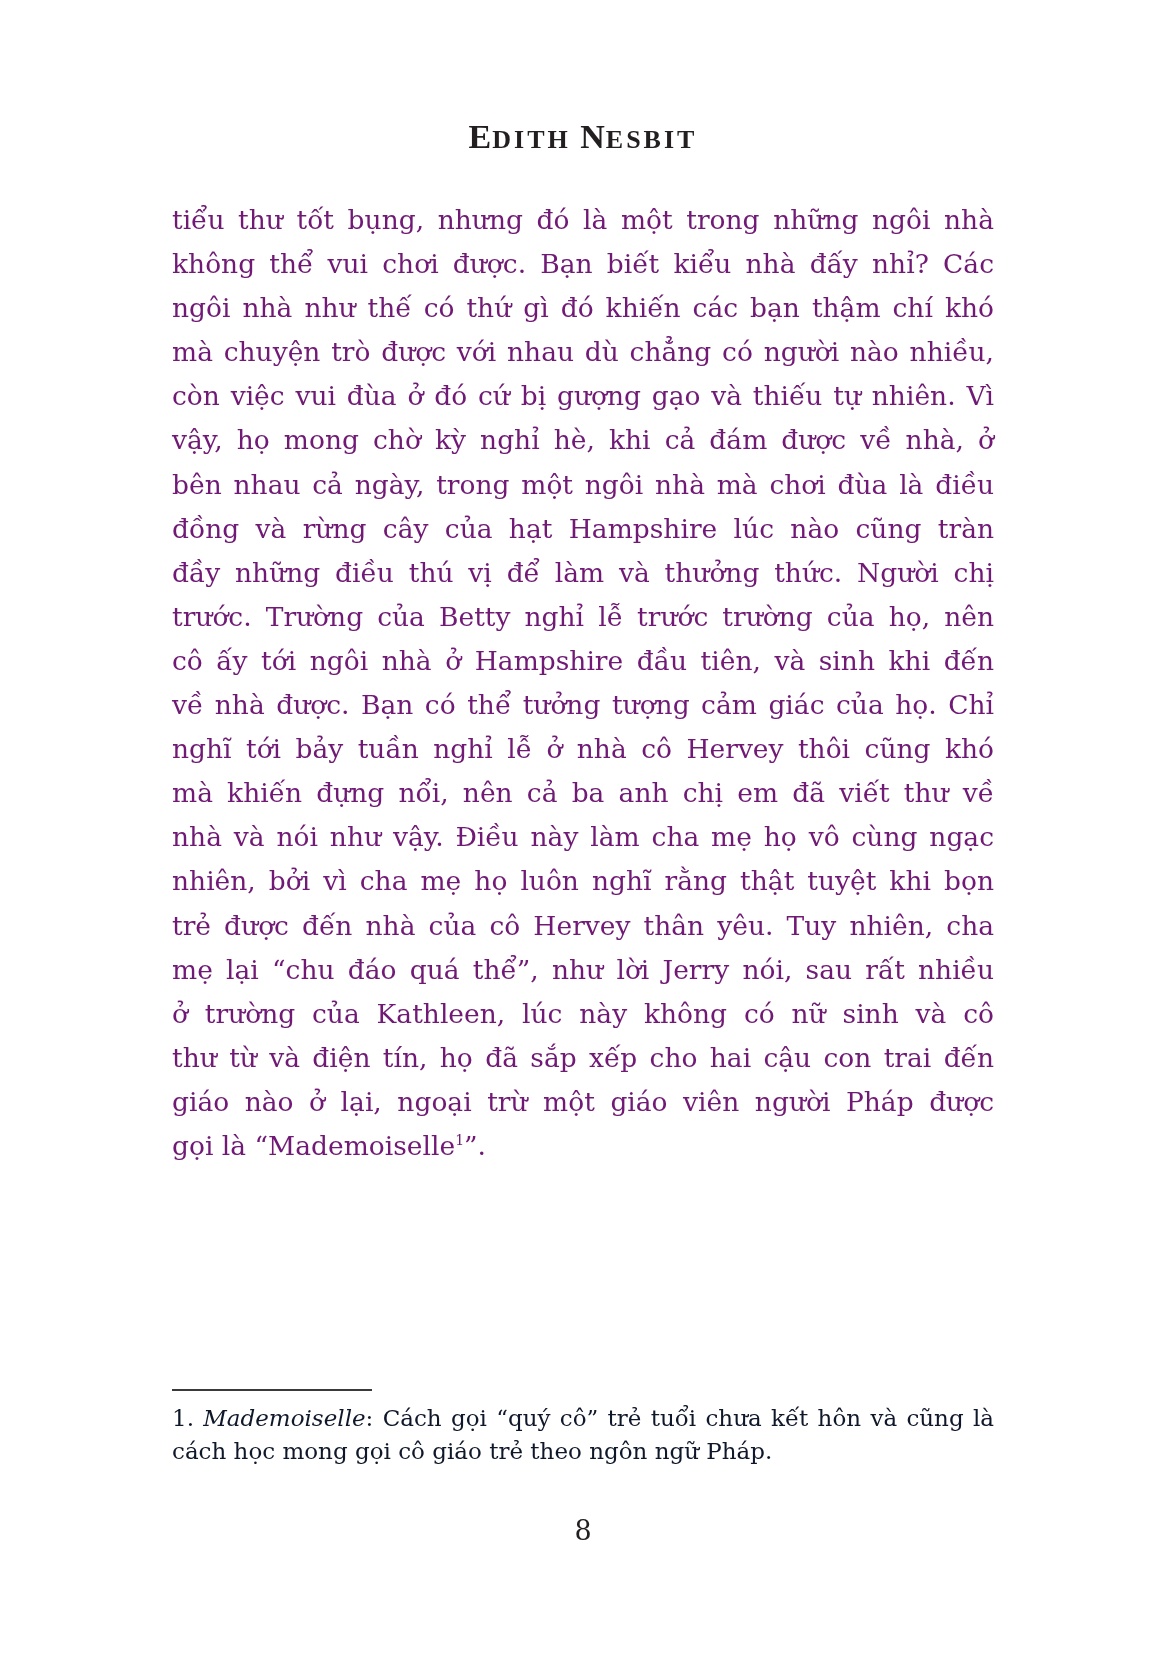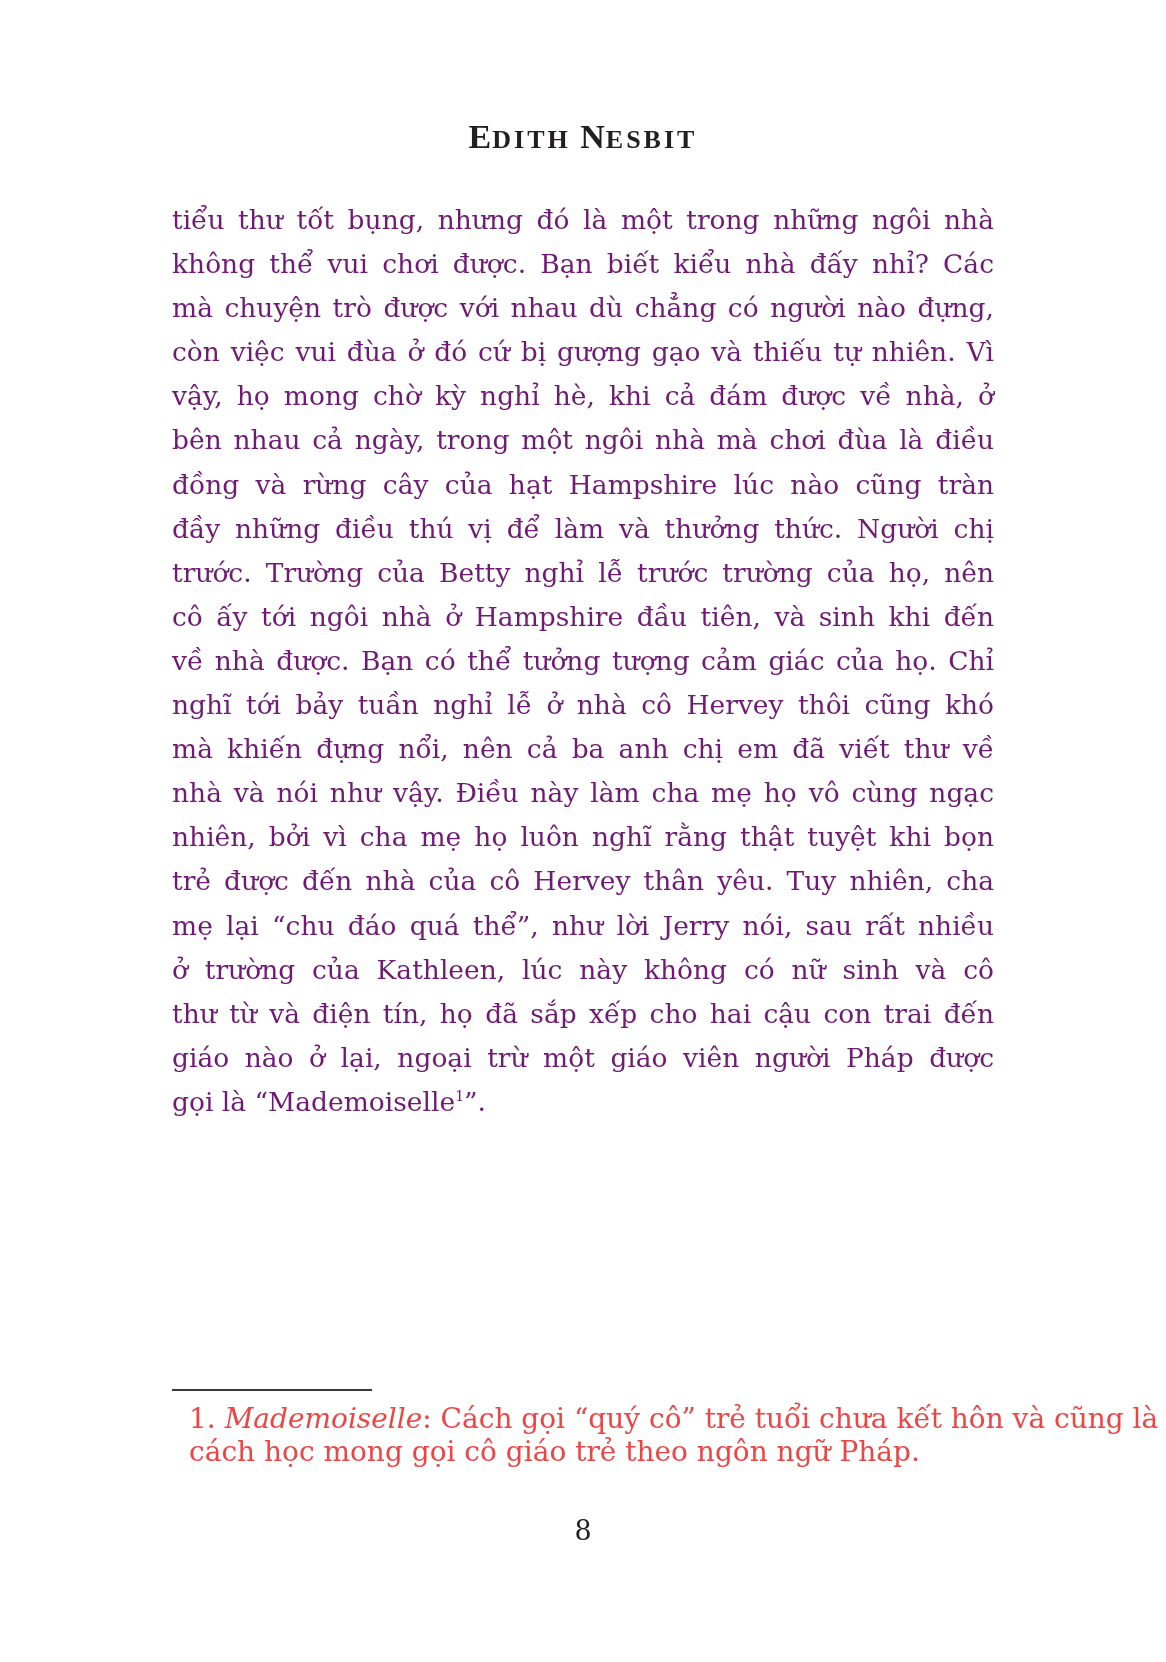--- a/index.html
+++ b/index.html
@@ -60,26 +60,26 @@
       position: absolute;
       top: 1389px;
       left: 172px;
       width: 200px;
       height: 0;
       border-top: 2px solid #3a3a3a;
     }
     .footnote {
       position: absolute;
       top: 1402px;
-      left: 189px;
+      left: 172px;
       width: 822px;
       font-family: "DejaVu Serif", serif;
-      font-size: 28px;
+      font-size: 23px;
       line-height: 33px;
-      color: #ef4444;
+      color: #0f172a;
     }
     .footnote .fline {
       display: block;
       white-space: nowrap;
       text-align: justify;
       text-align-last: justify;
     }
     .footnote .fline.last {
       text-align-last: left;
     }
@@ -100,21 +100,22 @@
 </head>
 <body>
 
 <div class="running-header">
   <span class="cap">E</span><span>DITH</span>&nbsp;<span class="cap">N</span><span>ESBIT</span>
 </div>
 
 <div class="body-text">
   <span class="line">tiểu thư tốt bụng, nhưng đó là một trong những ngôi nhà</span>
   <span class="line">không thể vui chơi được. Bạn biết kiểu nhà đấy nhỉ? Các</span>
-  <span class="line">mà chuyện trò được với nhau dù chẳng có người nào đựng,</span>
+  <span class="line">ngôi nhà như thế có thứ gì đó khiến các bạn thậm chí khó</span>
+  <span class="line">mà chuyện trò được với nhau dù chẳng có người nào nhiều,</span>
   <span class="line">còn việc vui đùa ở đó cứ bị gượng gạo và thiếu tự nhiên. Vì</span>
   <span class="line">vậy, họ mong chờ kỳ nghỉ hè, khi cả đám được về nhà, ở</span>
   <span class="line">bên nhau cả ngày, trong một ngôi nhà mà chơi đùa là điều</span>
   <span class="line">đồng và rừng cây của hạt Hampshire lúc nào cũng tràn</span>
   <span class="line">đầy những điều thú vị để làm và thưởng thức. Người chị</span>
   <span class="line">trước. Trường của Betty nghỉ lễ trước trường của họ, nên</span>
   <span class="line">cô ấy tới ngôi nhà ở Hampshire đầu tiên, và sinh khi đến</span>
   <span class="line">về nhà được. Bạn có thể tưởng tượng cảm giác của họ. Chỉ</span>
   <span class="line">nghĩ tới bảy tuần nghỉ lễ ở nhà cô Hervey thôi cũng khó</span>
   <span class="line">mà khiến đựng nổi, nên cả ba anh chị em đã viết thư về</span>

